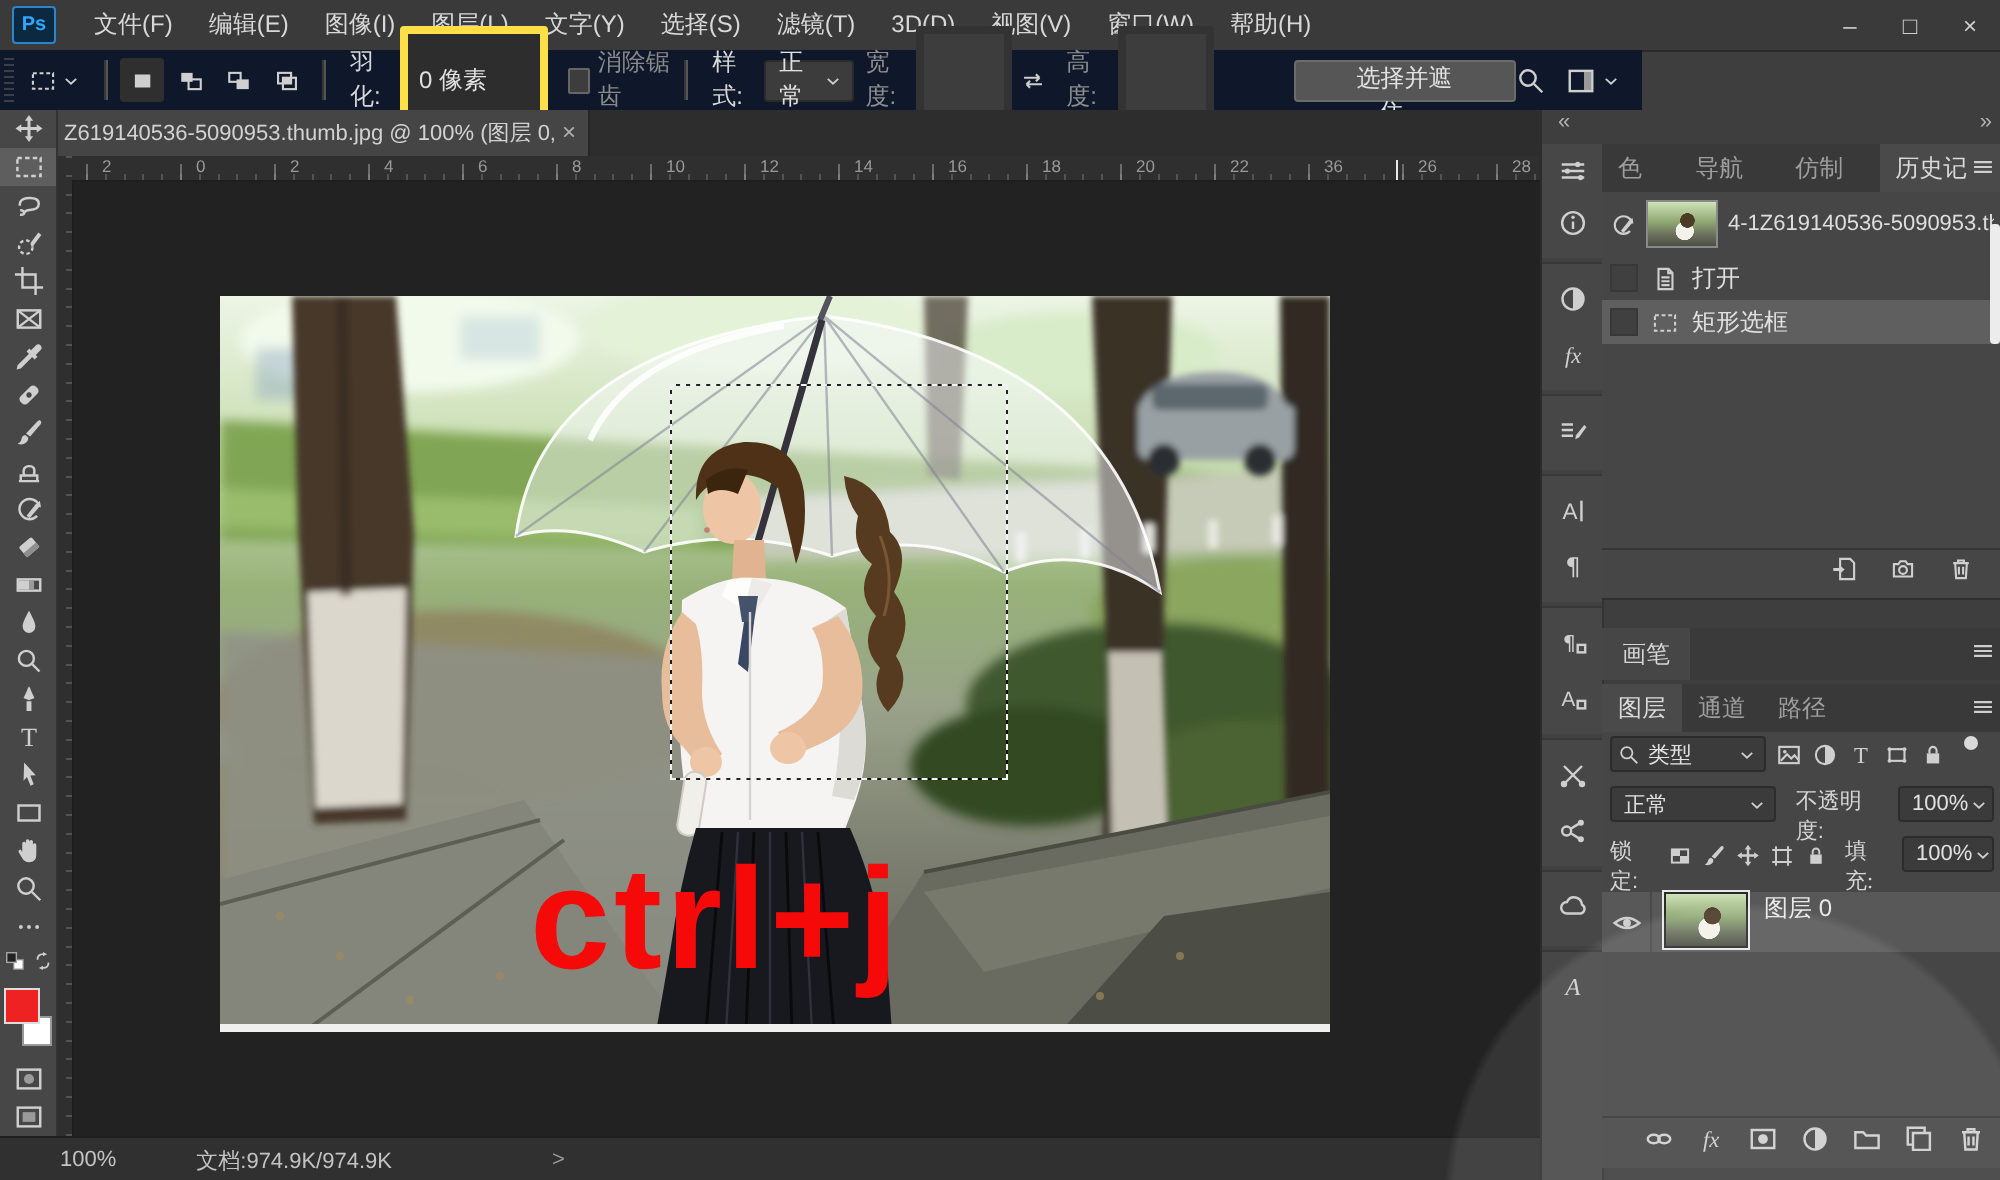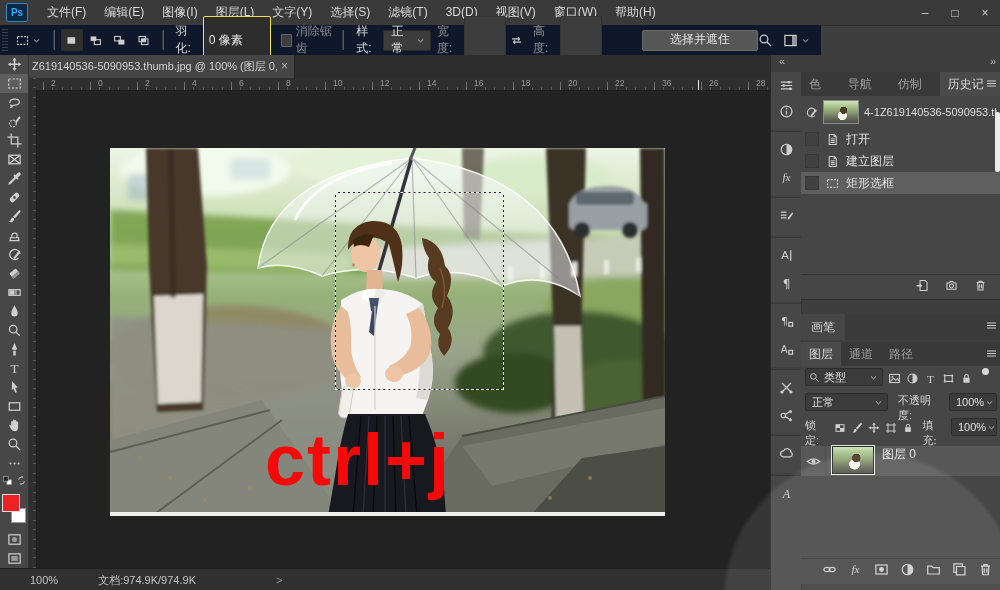--- a/index.html
+++ b/index.html
@@ -26,21 +26,21 @@
               border-bottom:1px solid #2b2b2b;display:flex;align-items:center;font-size:12px;justify-content:flex-end;}
   .grip{width:7px;height:22px;margin-left:2px;
         background:repeating-linear-gradient(0deg,#5a5a5a 0 1px,transparent 1px 3px);opacity:.6;}
   .tool-preset{display:flex;align-items:center;gap:2px;padding:2px 4px;margin-left:4px;border-radius:2px;}
   .vsep{width:1px;height:20px;background:#373737;margin:0 7px;box-shadow:1px 0 0 #555;}
   #mode-icons{display:flex;gap:2px;}
   .mode{width:22px;height:22px;display:flex;align-items:center;justify-content:center;border-radius:2px;}
   .mode.sel{background:#2f2f2f;}
   .opt-label{margin:0 4px 0 6px;color:#d8d8d8;}
   .opt-label.dim{color:#8f8f8f;}
-  .opt-input{min-width:56px;height:18px;background:#2d2d2d;border:1px solid #fde047;border-radius:2px;
+  .opt-input{min-width:56px;height:18px;background:#2d2d2d;border:4px solid #fde047;border-radius:2px;
              display:flex;align-items:center;padding:14px 5px;color:#e2e2e2;}
   .opt-input.short{min-width:30px;}
   .opt-input.disabled{background:#3d3d3d;border-color:#333;}
   .opt-check{display:flex;align-items:center;gap:4px;margin-left:10px;color:#8a8a8a;}
   .cb{width:11px;height:11px;border:1px solid #666;background:#3d3d3d;border-radius:1px;}
   .opt-select{height:19px;background:#3c3c3c;border:1px solid #2b2b2b;border-radius:2px;
               display:flex;align-items:center;gap:6px;padding:0 4px 0 7px;color:#e2e2e2;}
   #select-mask-btn{margin-left:40px;height:21px;background:#565656;color:#e2e2e2;
                    border:1px solid #6b6b6b;border-radius:2px;font-size:12px;padding:0 26px;
                    font-family:inherit;}
@@ -776,30 +776,20 @@
             <div class="hist-step">
               <span class="well"></span>
               <span class="icon s13">
                 <svg viewBox="0 0 16 16">
                   <path fill="none" stroke="#cfcfcf" stroke-width="1.3" d="M4 1.8H10.2L12.6 4.2V14.2H4Z"></path>
                   <path fill="none" stroke="#cfcfcf" stroke-width="1.3" d="M10 1.8V4.4H12.6M5.8 7H10.8M5.8 9.4H10.8M5.8 11.8H10.8"></path>
                 </svg>
               </span>
               <span>打开</span>
             </div>
-            <div class="hist-step">
-              <span class="well"></span>
-              <span class="icon s13">
-                <svg viewBox="0 0 16 16">
-                  <path fill="none" stroke="#cfcfcf" stroke-width="1.3" d="M4 1.8H10.2L12.6 4.2V14.2H4Z"></path>
-                  <path fill="none" stroke="#cfcfcf" stroke-width="1.3" d="M10 1.8V4.4H12.6M5.8 7H10.8M5.8 9.4H10.8M5.8 11.8H10.8"></path>
-                </svg>
-              </span>
-              <span>建立图层</span>
-            </div>
             <div class="hist-step sel">
               <span class="well"></span>
               <span class="icon s13">
                 <svg viewBox="0 0 16 16">
                   <rect x="1.8" y="3.2" width="12.4" height="9.6" fill="none" stroke="#cfcfcf" stroke-width="1.3" stroke-dasharray="2.4 1.7"></rect>
                 </svg>
               </span>
               <span>矩形选框</span>
             </div>
           </div>

